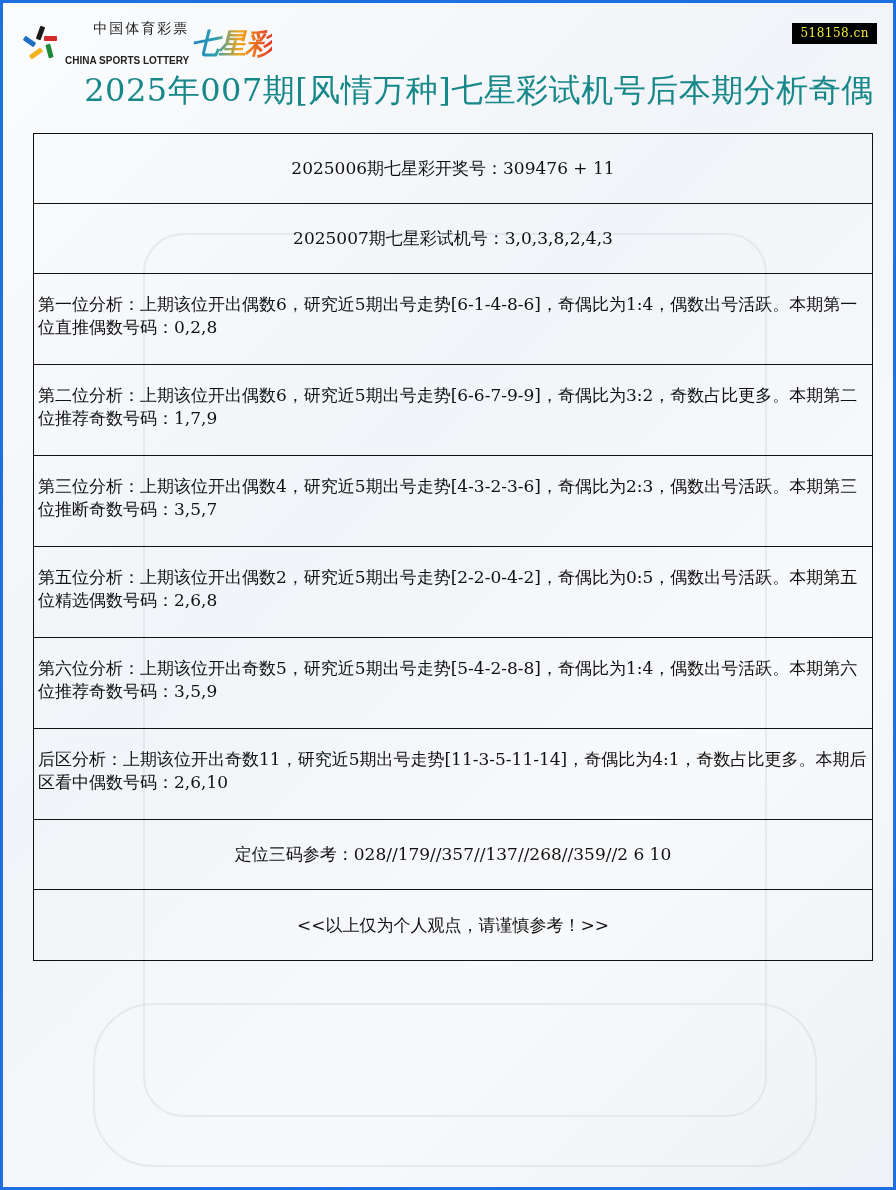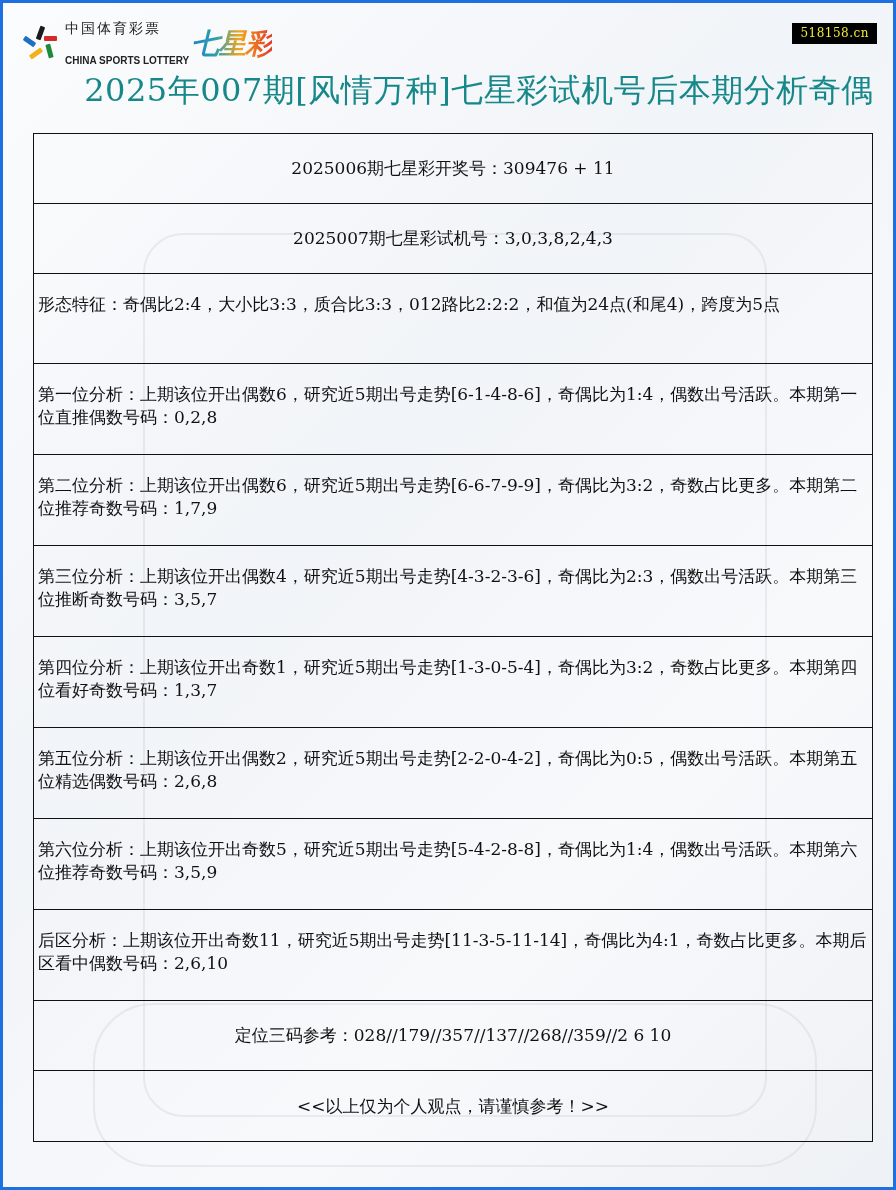--- a/index.html
+++ b/index.html
@@ -36,21 +36,21 @@
       left: 18px; top: 18px;
       display: flex; align-items: center;
     }
     .logo-mark {
       width: 40px; height: 40px; position: relative;
     }
     .logo-mark span {
       position: absolute; display: block; height: 5px; border-radius: 1px;
     }
     .logo-text {
-      display: flex; flex-direction: column; margin-left: 4px; line-height: 1;
+      display: flex; flex-direction: column; margin-left: 4px; line-height: 1; align-items: flex-end;
     }
     .logo-cn {
       font-family: "DejaVu Sans", "Liberation Sans", sans-serif;
       font-size: 14px; color: #222; letter-spacing: 2px;
     }
     .logo-en {
       font-family: "Liberation Sans", "DejaVu Sans", sans-serif;
       font-size: 10px; font-weight: bold; color: #222; margin-top: 21px;
     }
     .logo-qxc {
@@ -132,24 +132,22 @@
       <span class="logo-qxc">七星彩</span>
     </div>
     <div class="site-badge">518158.cn</div>
   </div>
 
   <div class="page-title">2025年007期[风情万种]七星彩试机号后本期分析奇偶</div>
 
   <div class="table">
     <div class="row center">2025006期七星彩开奖号：309476 + 11</div>
     <div class="row center">2025007期七星彩试机号：3,0,3,8,2,4,3</div>
-    <div class="row text first">形态特征：奇偶比2:4，大小比3:3，质合比3:3，012路比2:2:2，和值为24点(和尾4)，跨度为5点</div>
     <div class="row text">第一位分析：上期该位开出偶数6，研究近5期出号走势[6-1-4-8-6]，奇偶比为1:4，偶数出号活跃。本期第一位直推偶数号码：0,2,8</div>
     <div class="row text">第二位分析：上期该位开出偶数6，研究近5期出号走势[6-6-7-9-9]，奇偶比为3:2，奇数占比更多。本期第二位推荐奇数号码：1,7,9</div>
     <div class="row text">第三位分析：上期该位开出偶数4，研究近5期出号走势[4-3-2-3-6]，奇偶比为2:3，偶数出号活跃。本期第三位推断奇数号码：3,5,7</div>
-    <div class="row text">第四位分析：上期该位开出奇数1，研究近5期出号走势[1-3-0-5-4]，奇偶比为3:2，奇数占比更多。本期第四位看好奇数号码：1,3,7</div>
     <div class="row text">第五位分析：上期该位开出偶数2，研究近5期出号走势[2-2-0-4-2]，奇偶比为0:5，偶数出号活跃。本期第五位精选偶数号码：2,6,8</div>
     <div class="row text">第六位分析：上期该位开出奇数5，研究近5期出号走势[5-4-2-8-8]，奇偶比为1:4，偶数出号活跃。本期第六位推荐奇数号码：3,5,9</div>
     <div class="row text">后区分析：上期该位开出奇数11，研究近5期出号走势[11-3-5-11-14]，奇偶比为4:1，奇数占比更多。本期后区看中偶数号码：2,6,10</div>
     <div class="row center">定位三码参考：028//179//357//137//268//359//2 6 10</div>
     <div class="row center">&lt;&lt;以上仅为个人观点，请谨慎参考！&gt;&gt;</div>
   </div>
 </div>
 
 </body></html>

